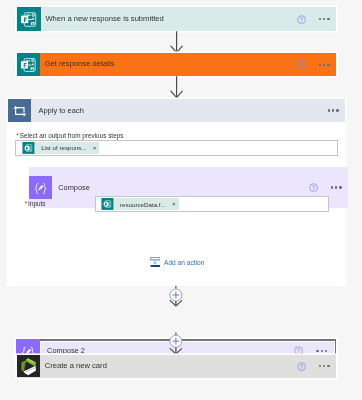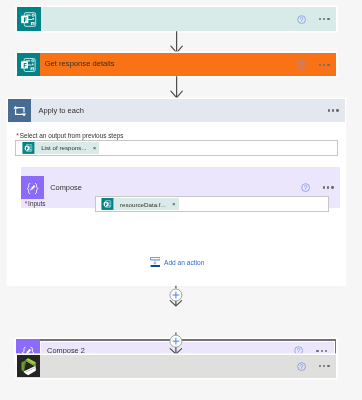--- a/index.html
+++ b/index.html
@@ -32,21 +32,21 @@
   .inputbox{position:absolute;background:#ffffff;border:1px solid #c8c6c4;box-sizing:border-box;
             display:flex;align-items:center;}
   .chip{display:flex;align-items:center;background:#d9ebe9;height:11.9px;}
   .chip .cico{width:12.9px;height:11.9px;flex:0 0 12.9px;display:block;}
   .chip .ctxt{font-size:6.2px;color:#323130;padding:0 6.2px 0 6.4px;white-space:nowrap;}
   .chip .cx{font-size:6.2px;color:#323130;padding-right:3.1px;line-height:1;}
 
   
   #compose-card{position:absolute;left:17px;top:167px;width:319px;height:55px;background:#ffffff;
                 box-shadow:0 0 0 1.2px #ffffff, 0 1.2px 2.2px rgba(0,0,0,0.07);}
-  #compose-head{position:absolute;left:4px;top:0;width:319px;height:41px;background:#ece6fd;display:flex;align-items:center;text-align:right;}
+  #compose-head{position:absolute;left:12px;top:0;width:319px;height:41px;background:#ece6fd;display:flex;align-items:center;text-align:right;}
   #compose-head .ico{width:23.2px;height:23.3px;flex:0 0 23.2px;}
   #compose-head .label{font-size:7.4px;color:#323130;padding-left:6px;}
 
   #addaction{position:absolute;display:flex;align-items:center;}
   #addaction .aatxt{font-size:6.6px;color:#2f6bd0;padding-left:3.5px;}
 </style>
 </head>
 <body>
 
 <svg width="0" height="0" style="position:absolute" aria-hidden="true">
@@ -132,20 +132,21 @@
     <rect x="0.55" y="8.2" width="9.9" height="2.0" rx="0.35" fill="#12468f"></rect>
   </symbol>
 
  </defs>
 </svg>
 
 <div class="card" id="card-trigger" style="left:17px;top:7px;width:319px;height:24.4px;background:#d9ebe9;">
   <svg class="ico" style="width:24px;height:24.4px;flex:0 0 24px;" viewBox="0 0 24 24" preserveAspectRatio="none">
       <use href="#sym-forms"></use>
     </svg>
+  <span class="label">When a new response is submitted</span>
   <span class="ctrls">
     <svg class="help">
         <use href="#sym-help"></use>
       </svg>
     <span class="dots">
         <i></i>
         <i></i>
         <i></i>
       </span>
   </span>
@@ -275,20 +276,21 @@
   <circle cx="6.9" cy="9.2" r="6.0" fill="#fbfbfb" stroke="#9b9b9b" stroke-width="0.9"></circle>
   <path d="M6.9 5.8 V12.6 M3.5 9.2 H10.3" stroke="#4e86e0" stroke-width="1.0" fill="none"></path>
   <path d="M6.9 15.3 V21.8" stroke="#4d4d4d" stroke-width="1.2" fill="none"></path>
   <path d="M1.2 16.6 L6.9 22.0 L12.6 16.6" stroke="#4d4d4d" stroke-width="1.2" fill="none" stroke-linecap="round"></path>
 </svg>
 
 <div class="card" id="card-final" style="left:17px;top:354.6px;width:319px;height:23.0px;background:#dfdfde;">
   <svg class="ico" style="width:23.3px;height:22.8px;flex:0 0 23.3px;" viewBox="0 0 24 24" preserveAspectRatio="none">
       <use href="#sym-hex"></use>
     </svg>
+  <span class="label">Create a new card</span>
   <span class="ctrls">
     <svg class="help">
         <use href="#sym-help"></use>
       </svg>
     <span class="dots">
         <i></i>
         <i></i>
         <i></i>
       </span>
   </span>

